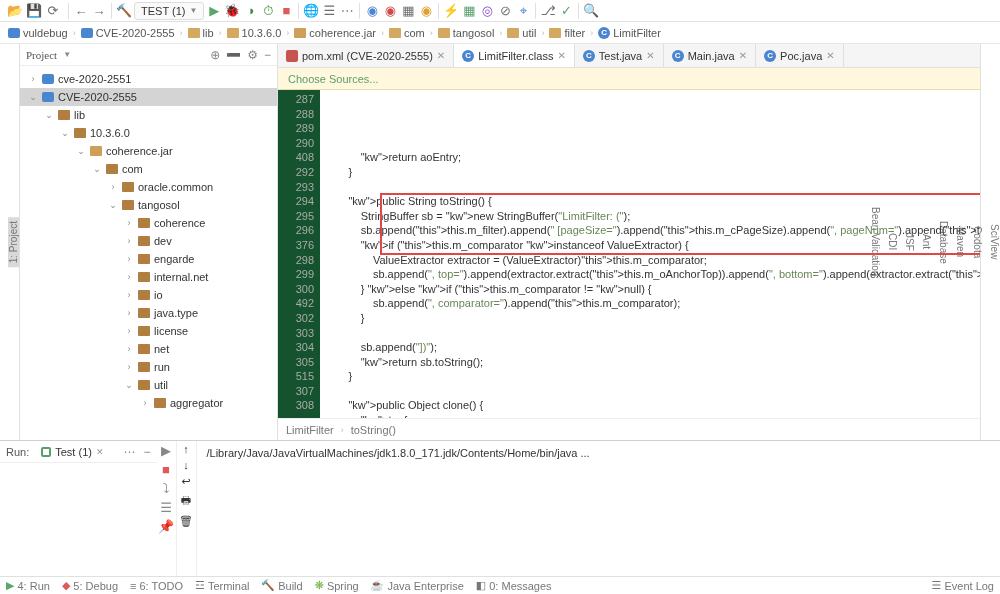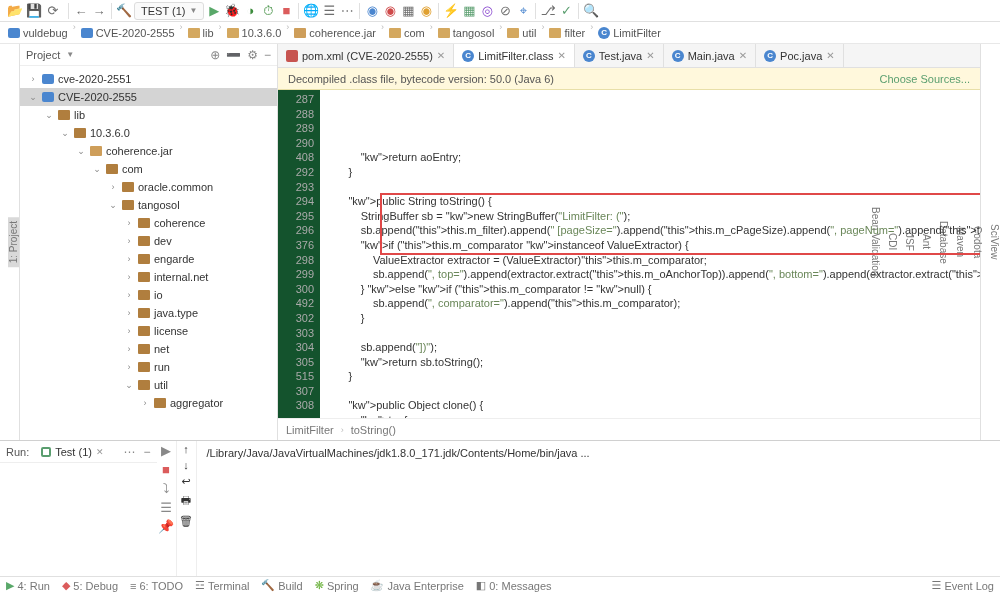--- a/index.html
+++ b/index.html
@@ -8,37 +8,37 @@
 .toolbar { height:22px; display:flex; align-items:center; gap:2px; padding:0 4px; border-bottom:1px solid #e0e0e0; }
 .toolbar .grp { display:flex; align-items:center; gap:3px; padding:0 3px; }
 .tb-icon { width:16px; height:16px; display:flex; align-items:center; justify-content:center; font-size:13px; cursor:pointer; color:#6e6e6e; }
 .run-config { display:flex; align-items:center; gap:4px; padding:0 6px; height:18px; background:#fafafa; border:1px solid #ddd; border-radius:3px; cursor:pointer; min-width:70px; }
 .run-config .chev { font-size:8px; color:#888; }
 .play { color:#59a869; }
 .bug { color:#499c54; }
 .stop { color:#db5c5c; }
 .sep { width:1px; height:16px; background:#e0e0e0; margin:0 2px; }
 
-.breadcrumb { height:22px; display:flex; padding:0 6px; border-bottom:1px solid #e8e8e8; font-size:11px; color:#555; gap:2px; }
+.breadcrumb { height:22px; display:flex; align-items:center; padding:0 6px; border-bottom:1px solid #e8e8e8; font-size:11px; color:#555; gap:2px; }
 .bc-item { display:flex; align-items:center; gap:3px; padding:0 2px; cursor:pointer; }
 .bc-sep { color:#bbb; font-size:9px; padding:0 1px; }
 .folder-icon { width:12px; height:10px; background:#d4a85f; border-radius:1px; position:relative; display:inline-block; }
 
 .main { display:flex; height:calc(594px - 22px - 22px - 136px - 18px); }
 
 .left-stripe { width:20px; border-right:1px solid #e0e0e0; display:flex; flex-direction:column; align-items:center; padding:4px 0; gap:6px; writing-mode:vertical-rl; }
 .left-stripe .lbl { transform:rotate(180deg); font-size:10px; color:#777; cursor:pointer; padding:4px 0; }
 .left-stripe .active { background:#d9d9d9; }
 
 .right-stripe { width:20px; border-left:1px solid #e0e0e0; display:flex; flex-direction:column; align-items:center; padding:4px 0; gap:6px; writing-mode:vertical-rl; }
 .right-stripe .lbl { font-size:10px; color:#777; cursor:pointer; padding:4px 0; }
 
 .tree-panel { width:258px; border-right:1px solid #e0e0e0; display:flex; flex-direction:column; background:#fff; }
 .tree-head { height:22px; display:flex; align-items:center; padding:0 6px; border-bottom:1px solid #eee; gap:6px; }
-.tree-head .title { font-weight:500; color:#555; }
+.tree-head .title { font-weight:500; color:#555;font-family:Liberation Serif, serif; }
 .tree-head .sp { flex:1; }
 .tree-icn { font-size:12px; color:#888; cursor:pointer; }
 .tree-body { flex:1; overflow:auto; padding:4px 0; }
 .tree-item { display:flex; align-items:center; height:18px; padding-left:4px; cursor:pointer; gap:4px; white-space:nowrap; }
 .tree-item.sel { background:#d4d4d4; }
 .chev2 { width:10px; font-size:9px; color:#888; display:inline-block; text-align:center; }
 .ind0 { padding-left:8px; } .ind1 { padding-left:24px; } .ind2 { padding-left:40px; }
 .ind3 { padding-left:56px; } .ind4 { padding-left:72px; } .ind5 { padding-left:88px; }
 .ind6 { padding-left:104px; } .ind7 { padding-left:120px; }
 .pkg-icon { width:12px; height:10px; background:#b07e3e; border-radius:1px; display:inline-block; }
@@ -316,21 +316,20 @@
           <span>Main.java</span>
           <span class="close">✕</span>
         </div>
         <div class="ftab">
           <span class="ico-cls">C</span>
           <span>Poc.java</span>
           <span class="close">✕</span>
         </div>
       </div>
     <div class="banner">
-      <span class="txt">Decompiled .class file, bytecode version: 50.0 (Java 6)</span>
       <span class="link">Choose Sources...</span>
     </div>
     <div class="code-area">
       <div class="gutter" id="gutter">
           <div>287</div>
           <div>288</div>
           <div>289</div>
           <div>290</div>
           <div>408</div>
           <div>292</div>

